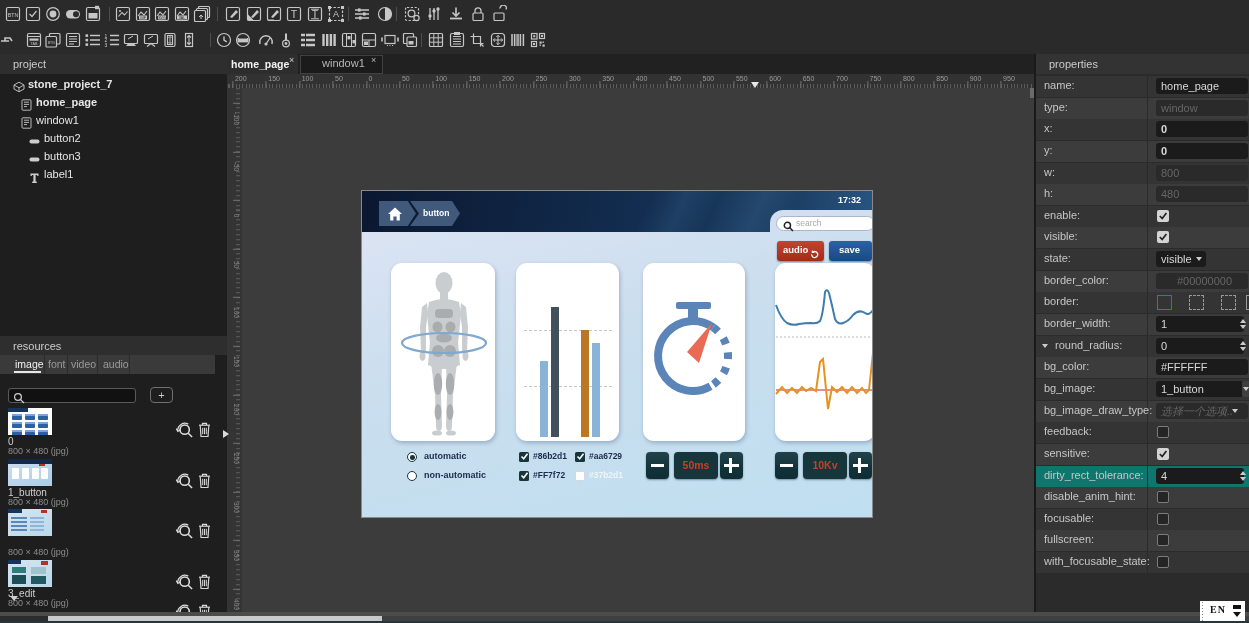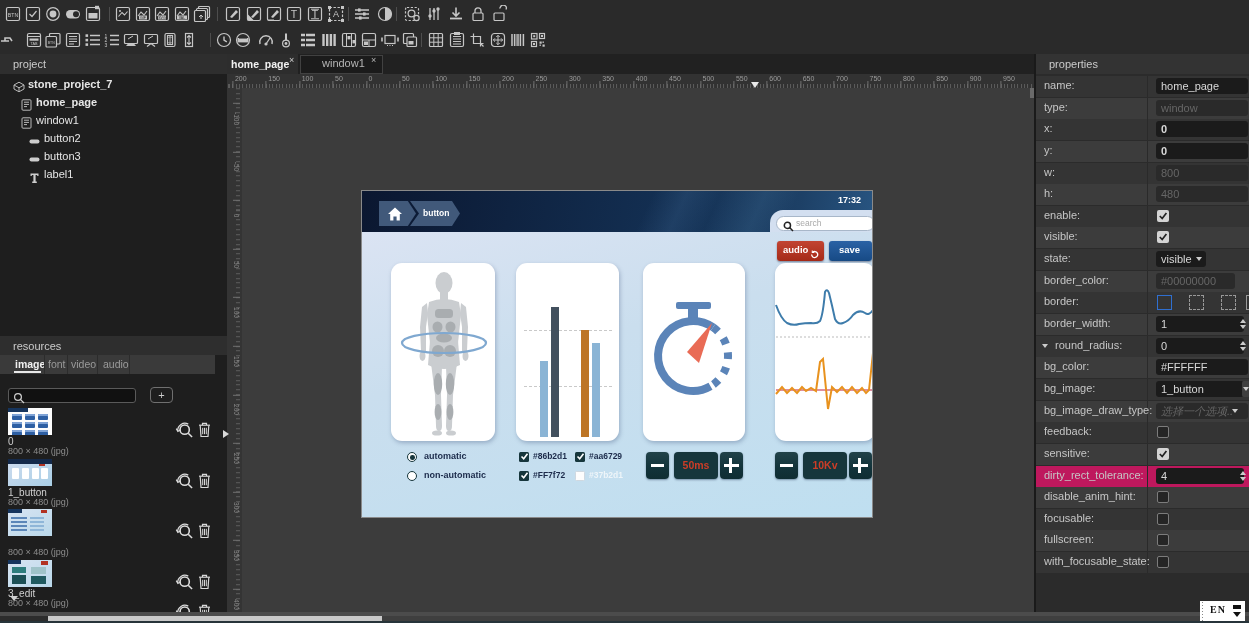--- a/index.html
+++ b/index.html
@@ -299,21 +299,21 @@
 <div class="abs" style="left:29px;top:151px;"><svg width="11" height="11" viewBox="0 0 11 11">
       <rect x="0.5" y="3.6" width="10" height="3.8" rx="1.9" fill="#cdcdcd"></rect>
     </svg></div>
 <div class="abs treetxt" style="left:44px;top:150px;font-weight:400;">button3</div>
 <div class="abs" style="left:29px;top:169px;"><svg width="11" height="11" viewBox="0 0 11 11" fill="#cdcdcd">
       <path d="M1.5 1.5 h8 v2.4 h-1.3 v-1 H6.6 v6.6 h1.2 v1.4 H3.2 V9.5 h1.2 V2.9 H2.8 v1 H1.5 Z"></path>
     </svg></div>
 <div class="abs treetxt" style="left:44px;top:168px;font-weight:400;">label1</div>
 <div class="panelhead" style="left:0;top:336px;width:227px;height:19px;">resources</div>
 <div class="abs" style="left:0;top:355px;width:215px;height:19px;background:#3a3a3a;"></div>
-<div class="abs" style="left:15px;top:358px;font-size:10.5px;color:#f0f0f0;font-weight:700;">image</div>
+<div class="abs" style="left:15px;top:358px;font-size:10.5px;color:#f0f0f0;font-weight:400;">image</div>
 <div class="abs" style="left:48px;top:358px;font-size:10.5px;color:#9a9a9a;font-weight:400;">font</div>
 <div class="abs" style="left:71px;top:358px;font-size:10.5px;color:#9a9a9a;font-weight:400;">video</div>
 <div class="abs" style="left:103px;top:358px;font-size:10.5px;color:#9a9a9a;font-weight:400;">audio</div>
 <div class="abs" style="left:14px;top:371px;width:27px;height:2px;background:#e8e8e8;"></div>
 <div class="abs" style="left:44px;top:355px;width:1px;height:19px;background:#2c2c2c;"></div>
 <div class="abs" style="left:67px;top:355px;width:1px;height:19px;background:#2c2c2c;"></div>
 <div class="abs" style="left:97px;top:355px;width:1px;height:19px;background:#2c2c2c;"></div>
 <div class="abs" style="left:129px;top:355px;width:1px;height:19px;background:#2c2c2c;"></div>
 <div class="abs" style="left:8px;top:388px;width:128px;height:15px;background:#111;border:1px solid #5a5a5a;border-radius:3px;"></div>
 <div class="abs" style="left:13px;top:390px;"><svg width="12" height="12" viewBox="0 0 12 12" fill="none" stroke="#cfcfcf" stroke-width="1.2">
@@ -651,21 +651,21 @@
   </div>
 <div class="proprow" style="top:249.12px;background:#343434;">
     <div style="position:absolute;left:111px;top:0;width:1px;height:21px;background:#2a2a2a;"></div>
     <div class="proplab">state:</div>
     <div class="propinput" style="width:50px;">visible</div>
     <div style="position:absolute;left:160px;top:8px;" class="caret"></div>
   </div>
 <div class="proprow" style="top:270.76px;background:#3c3c3c;">
     <div style="position:absolute;left:111px;top:0;width:1px;height:21px;background:#2a2a2a;"></div>
     <div class="proplab">border_color:</div>
-    <div class="propinput dis" style="width:79px;">#00000000</div>
+    <div class="propinput dis" style="width:92px;text-align:center;">#00000000</div>
   </div>
 <div class="proprow" style="top:292.4px;background:#343434;">
     <div style="position:absolute;left:111px;top:0;width:1px;height:21px;background:#2a2a2a;"></div>
     <div class="proplab">border:</div>
     <div style="position:absolute;left:121px;top:3px;width:15px;height:15px;border:1.5px solid #2f6fd0;"></div>
     <div style="position:absolute;left:153px;top:3px;width:15px;height:15px;border:1px dashed #999;"></div>
     <div style="position:absolute;left:185px;top:3px;width:15px;height:15px;border:1px dashed #999;"></div>
     <div style="position:absolute;left:210px;top:3px;width:15px;height:15px;border:1px solid #999;"></div>
   </div>
 <div class="proprow" style="top:314.04px;background:#3c3c3c;">
@@ -711,21 +711,21 @@
     <div class="cbx off"></div>
   </div>
 <div class="proprow" style="top:443.88px;background:#3c3c3c;">
     <div style="position:absolute;left:111px;top:0;width:1px;height:21px;background:#2a2a2a;"></div>
     <div class="proplab">sensitive:</div>
     <div class="cbx on"></div>
     <svg style="position:absolute;left:122px;top:5px;" width="10" height="10" viewBox="0 0 10 10" fill="none" stroke="#222" stroke-width="1.7">
       <path d="M1.8 5 L4.2 7.5 L8.4 2"></path>
     </svg>
   </div>
-<div class="proprow" style="top:465.52px;background:#be185d;">
+<div class="proprow" style="top:465.52px;background:#0f766e;">
     <div style="position:absolute;left:111px;top:0;width:1px;height:21px;background:#2a2a2a;"></div>
     <div class="proplab">dirty_rect_tolerance:</div>
     <div class="propinput" style="width:88px;">4</div>
     <div class="spin">
       <div class="tup"></div>
       <div class="tdn"></div>
     </div>
   </div>
 <div class="proprow" style="top:487.16px;background:#3c3c3c;">
     <div style="position:absolute;left:111px;top:0;width:1px;height:21px;background:#2a2a2a;"></div>

